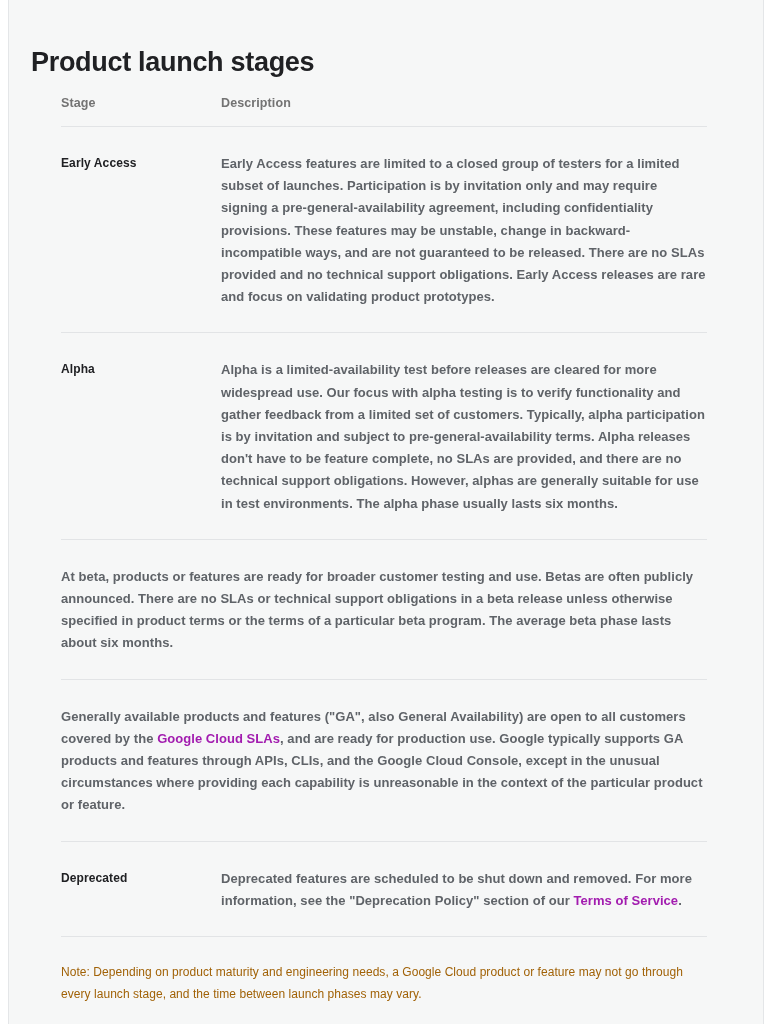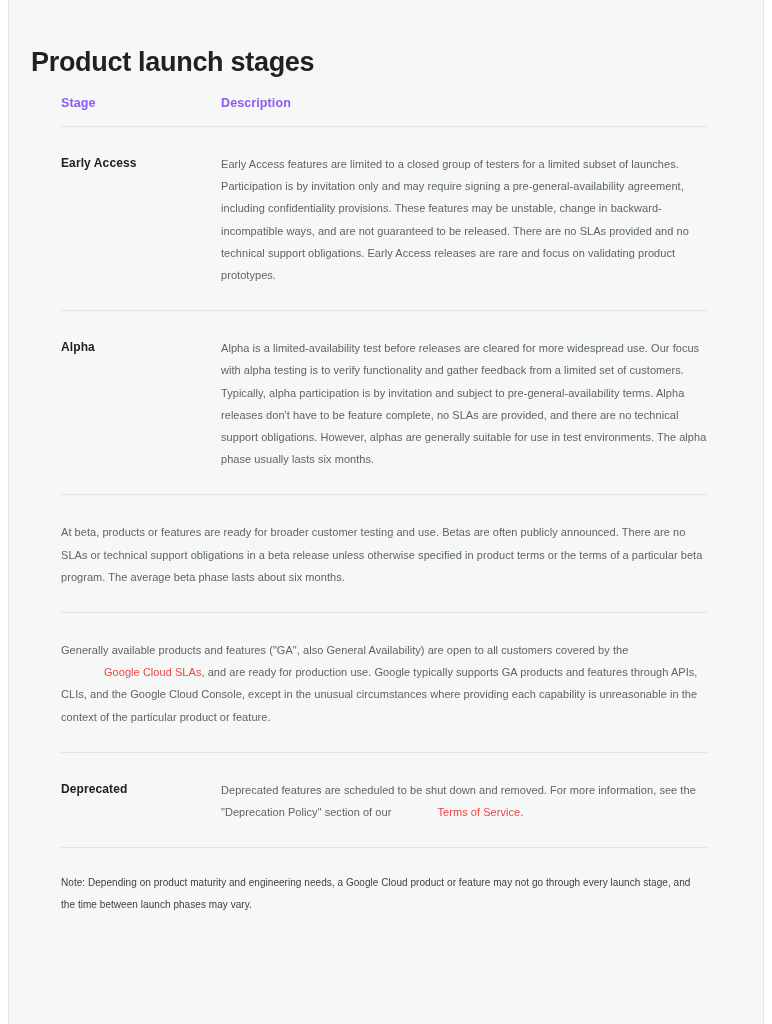--- a/index.html
+++ b/index.html
@@ -45,21 +45,21 @@
     width: 646px;
   }
 
   .table-head {
     display: flex;
     padding-bottom: 16px;
   }
   .th {
     font-size: 12.5px;
     font-weight: 700;
-    color: #8b5cf6;
+    color: #737373;
     letter-spacing: 0.1px;
   }
   .col-stage { width: 160px; flex: 0 0 160px; }
   .col-desc  { flex: 1 1 auto; }
 
   .divider {
     height: 1px;
     background: #e2e4e6;
     width: 646px;
   }
@@ -74,35 +74,35 @@
     flex: 0 0 160px;
     font-size: 12px;
     font-weight: 700;
     color: #202124;
     line-height: 1.5;
     padding-top: 1px;
     letter-spacing: 0.1px;
   }
   .cell-desc {
     flex: 1 1 auto;
-    font-size: 11px;
+    font-size: 13px;
     color: #5f6368;
     line-height: 22.2px;
     letter-spacing: 0.05px;
+    font-weight: bold;
   }
   .cell-desc a {
-    color: #ef4444;
+    color: #a21caf;
     text-decoration: none;
-    margin-left: 43px;
   }
 
   .note-row {
     padding-top: 24px;
-    font-size: 10px;
-    color: #404040;
+    font-size: 12px;
+    color: #a16207;
     line-height: 22.2px;
     letter-spacing: 0.05px;
     width: 646px;
   }
 </style>
 </head>
 <body>
 
 <div class="page-card">
 

